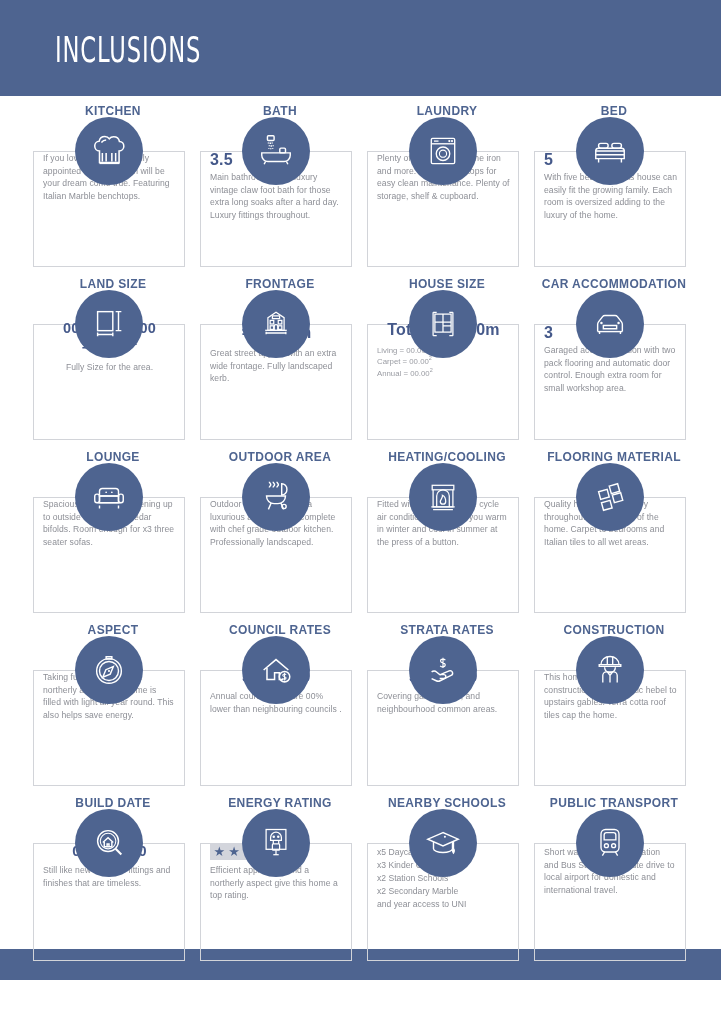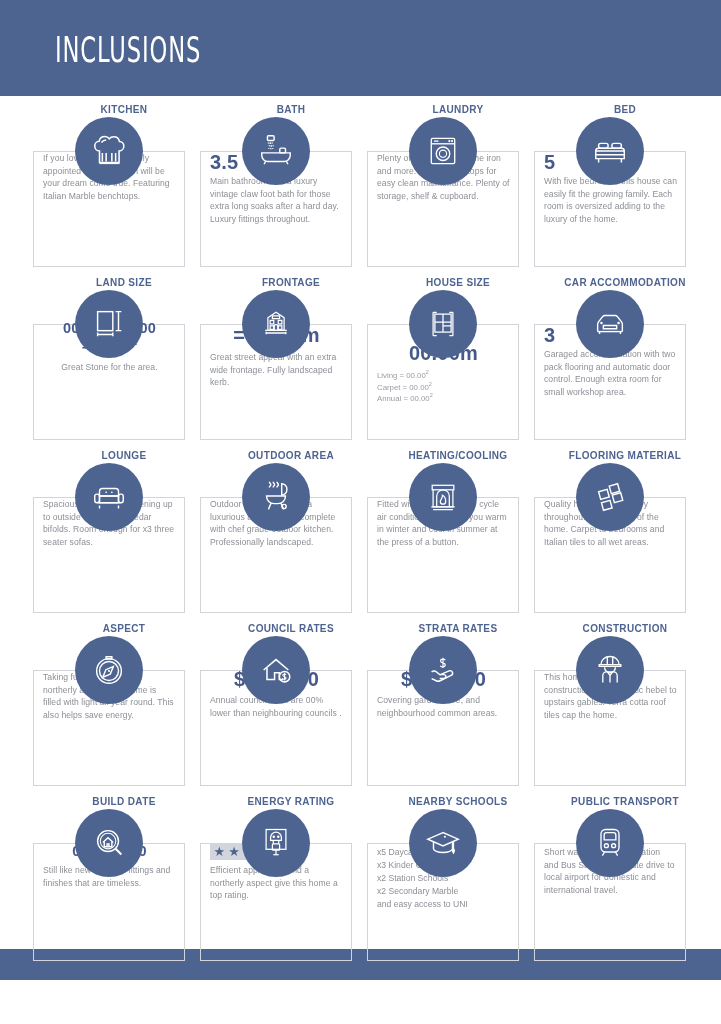--- a/index.html
+++ b/index.html
@@ -41,24 +41,24 @@
     display: grid;
     grid-template-columns: repeat(4, 152px);
     column-gap: 15px;
     row-gap: 0px;
   }
 
   .cell { position: relative; height: 173px; }
   .cell.row5 { height: 190px; }
 
   .cell-label {
-    position: absolute; left: 15px; top: 0; width: 152px;
+    position: absolute; left: 4px; top: 0; width: 152px;
     text-align: center;
     color: #4e6490;
-    font-size: 10px;
+    font-size: 12px;
     font-weight: bold;
     letter-spacing: 0.35px;
     text-transform: uppercase;
     white-space: nowrap;
   }
 
   .circle {
     position: absolute; left: 50%; top: 13px;
     width: 68px; height: 68px; margin-left: -34px;
     border-radius: 50%;
@@ -77,21 +77,21 @@
   .cell.row5 .box { height: 118px; }
 
   .box-inner {
     position: absolute; left: 10px; right: 9px; top: 48px;
     z-index: 2;
   }
 
   .bignum {
     color: #45598a;
     font-weight: bold;
-    font-size: 20px;
+    font-size: 16px;
     line-height: 1.05;
     margin-bottom: 2px;
     letter-spacing: 0.2px;
   }
   .bignum.center { text-align: center; }
   .bignum.sm { font-size: 14.5px; }
   .bignum sup { font-size: 0.62em; vertical-align: super; }
 
   .body {
     color: #8d8f96;
@@ -213,21 +213,21 @@
           <rect x="8" y="7" width="16" height="20"></rect>
           <path d="M30 7v20M27 7h6M27 27h6"></path>
           <path d="M8 31h16M8 29v4M24 29v4"></path>
         </svg>
       </div>
       <div class="box-inner" style="top:44px">
         <div class="bignum center sm">00.00 X 00.00</div>
         <div class="bignum center sm" style="margin-bottom:7px">
           <span>= 00.00</span><sup>2</sup>
         </div>
-        <div class="body center">Great Stone for the area.</div>
+        <div class="body center">Fully Size for the area.</div>
       </div>
     </div>
 
     <div class="cell">
       <div class="cell-label">FRONTAGE</div>
       <div class="box"></div>
       <div class="circle">
         <svg width="36" height="36" viewBox="0 0 40 40" fill="none" stroke="#fff" stroke-width="1.4">
           <path d="M11 13l9-6 9 6v14H11V13z"></path>
           <path d="M16 11h8v3h-8z"></path>
@@ -489,21 +489,21 @@
           <path d="M31 17.8V26"></path>
           <path d="M31 26c-.9 1.2-.9 3.3 0 4.5.9-1.2.9-3.3 0-4.5z"></path>
           <circle cx="22" cy="13.5" r="1.1" fill="#fff" stroke="none"></circle>
         </svg>
       </div>
       <div class="box-inner" style="top:50px">
         <div class="list-line">x5 Daycare</div>
         <div class="list-line">x3 Kinder Gardens</div>
         <div class="list-line">x2 Station Schools</div>
         <div class="list-line">x2 Secondary Marble</div>
-        <div class="list-line">and easy access to UNI</div>
+        <div class="list-line">and year access to UNI</div>
       </div>
     </div>
 
     <div class="cell row5">
       <div class="cell-label">PUBLIC TRANSPORT</div>
       <div class="box"></div>
       <div class="circle">
         <svg width="36" height="36" viewBox="0 0 40 40" fill="none" stroke="#fff" stroke-width="1.5">
           <rect x="10" y="5" width="20" height="25" rx="5"></rect>
           <path d="M13.5 11c0-1.4 1.1-2.5 2.5-2.5h8c1.4 0 2.5 1.1 2.5 2.5v5.5h-13V11z"></path>

